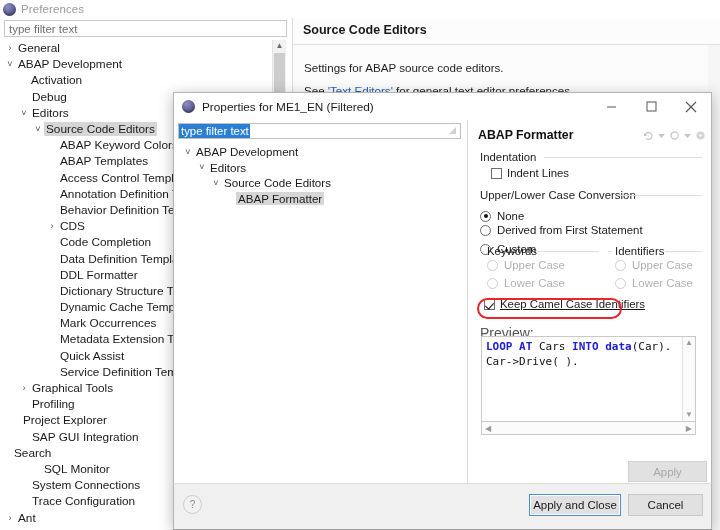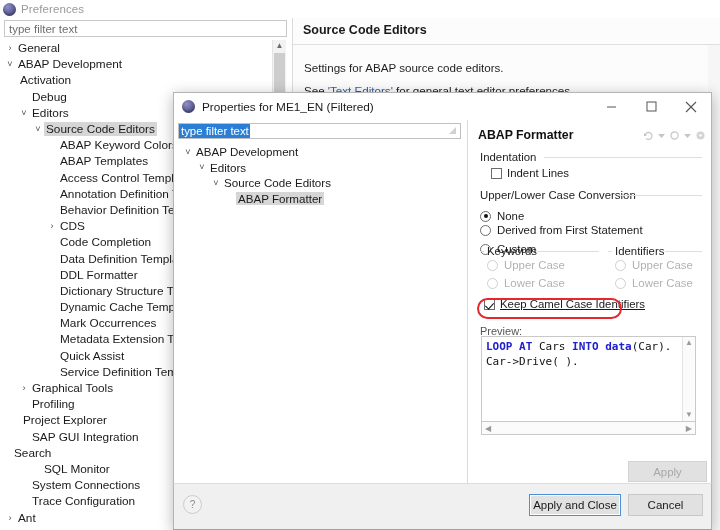--- a/index.html
+++ b/index.html
@@ -181,21 +181,21 @@
   }
   .rad.dis { color: #b2b2b2; }
   .rad.dis .dot { border-color: #cfcfcf; }
 
   .highlight-ring {
     position: absolute; left: 477px; top: 298px; width: 145px; height: 21px;
     border: 2.5px solid #e8252a; border-radius: 11px; box-sizing: border-box;
     pointer-events: none;
   }
 
-  .preview-label { position: absolute; left: 480px; top: 325px; font-size: 11px; color: #555; }
+  .preview-label { position: absolute; left: 480px; top: 325px; font-size: 14px; color: #555; }
   .preview-box {
     position: absolute; left: 481px; top: 336px; width: 215px; height: 86px;
     border: 1px solid #c9c9c9; background: #ffffff; box-sizing: border-box; overflow: hidden;
   }
   .code {
     position: absolute; left: 4px; top: 2px;
     font-family: "DejaVu Sans Mono", "Liberation Mono", monospace;
     font-size: 11px; line-height: 15px; white-space: pre;
   }
   .kw { color: #2020cf; font-weight: bold; }
@@ -261,21 +261,21 @@
 
     <div class="prefs-tree" id="prefs-tree">
         <div class="tree-row" style="padding-left: 4px;">
           <span class="arrow">›</span>
           <span class="lbl">General</span>
         </div>
         <div class="tree-row" style="padding-left: 4px;">
           <span class="arrow">˅</span>
           <span class="lbl">ABAP Development</span>
         </div>
-        <div class="tree-row" style="padding-left: 6px;">
+        <div class="tree-row" style="padding-left: 17px;">
           <span class="arrow"></span>
           <span class="lbl">Activation</span>
         </div>
         <div class="tree-row" style="padding-left: 18px;">
           <span class="arrow"></span>
           <span class="lbl">Debug</span>
         </div>
         <div class="tree-row" style="padding-left: 18px;">
           <span class="arrow">˅</span>
           <span class="lbl">Editors</span>

